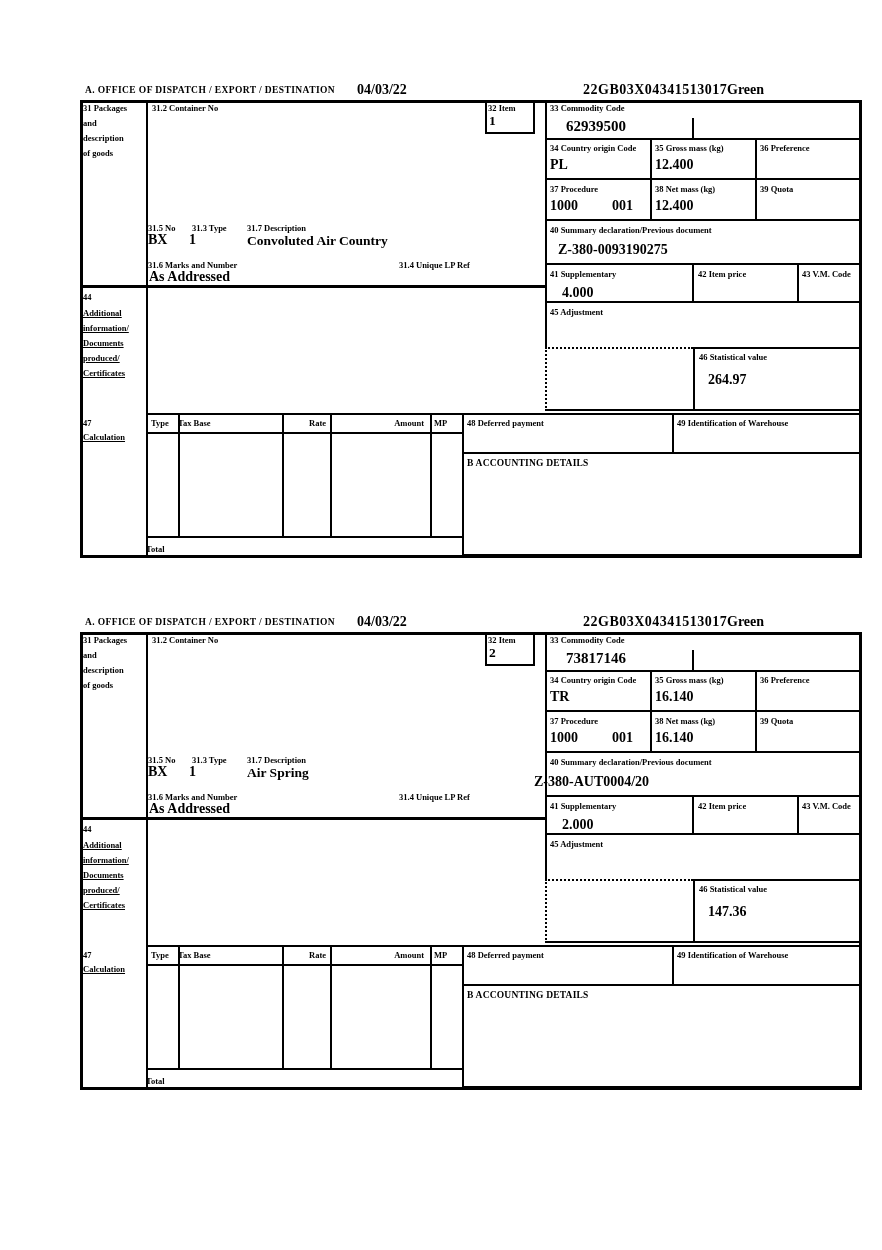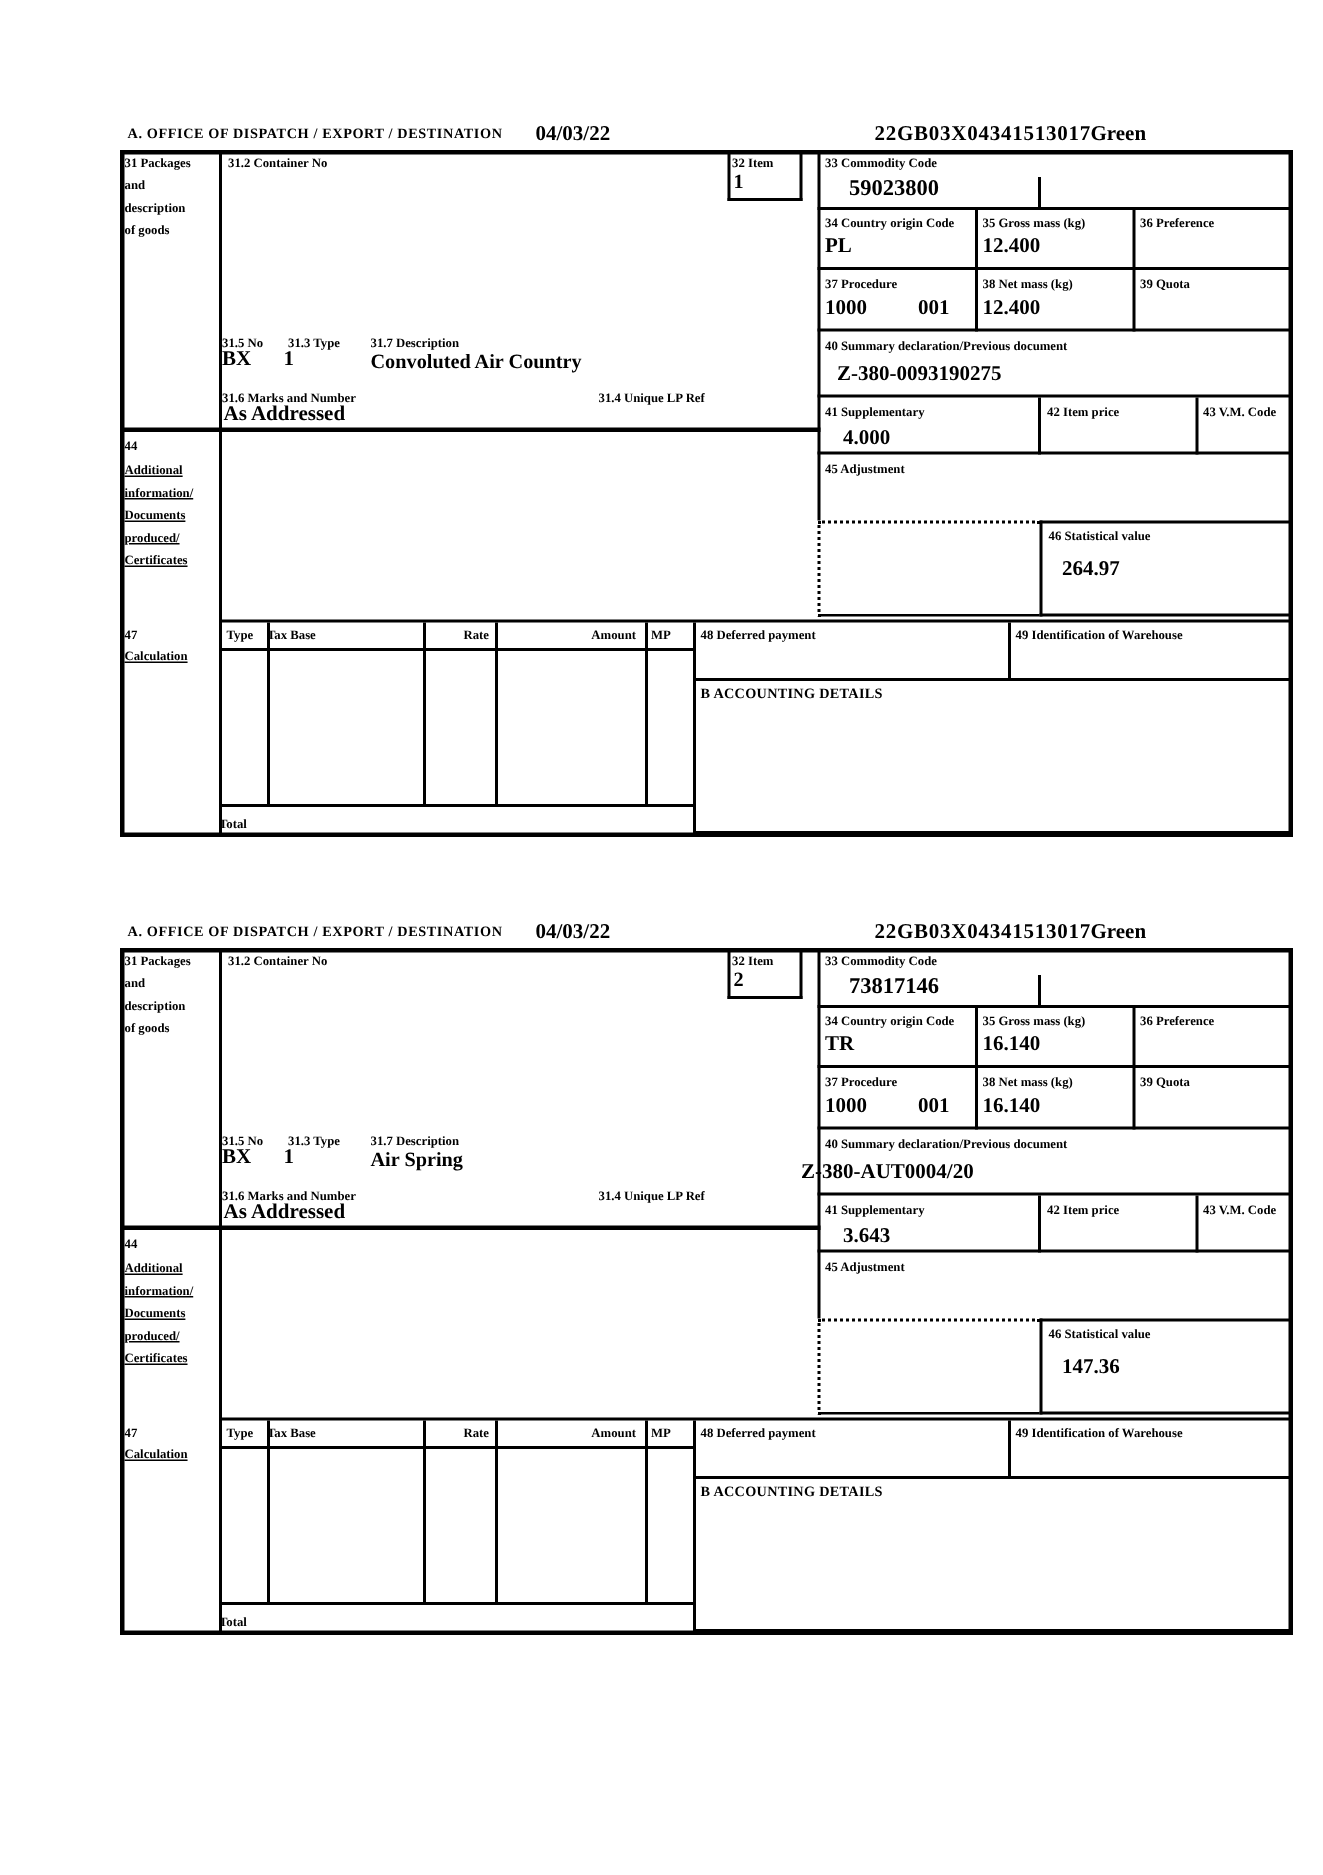--- a/index.html
+++ b/index.html
@@ -69,21 +69,21 @@
 
     <div class="lbl" style="left:3px;top:21px;">31 Packages</div>
     <div class="lbl" style="left:3px;top:36px;">and</div>
     <div class="lbl" style="left:3px;top:51px;">description</div>
     <div class="lbl" style="left:3px;top:66px;">of goods</div>
 
     <div class="lbl" style="left:72px;top:21px;">31.2 Container No</div>
     <div class="lbl" style="left:408px;top:21px;">32 Item</div>
     <div class="val vsm" style="left:409px;top:31px;">1</div>
     <div class="lbl" style="left:470px;top:21px;">33 Commodity Code</div>
-    <div class="val" style="left:486px;top:36px;font-size:15px;">59023800</div>
+    <div class="val" style="left:486px;top:36px;font-size:15px;">62939500</div>
 
     <div class="lbl" style="left:470px;top:61px;">34 Country origin Code</div>
     <div class="lbl" style="left:575px;top:61px;">35 Gross mass (kg)</div>
     <div class="lbl" style="left:680px;top:61px;">36 Preference</div>
     <div class="val" style="left:470px;top:75px;">PL</div>
     <div class="val" style="left:575px;top:75px;">12.400</div>
 
     <div class="lbl" style="left:470px;top:102px;">37 Procedure</div>
     <div class="lbl" style="left:575px;top:102px;">38 Net mass (kg)</div>
     <div class="lbl" style="left:680px;top:102px;">39 Quota</div>
@@ -209,21 +209,21 @@
     <div class="lbl" style="left:68px;top:178px;">31.6 Marks and Number</div>
     <div class="lbl" style="left:319px;top:178px;">31.4 Unique LP Ref</div>
     <div class="val" style="left:69px;top:187px;">As Addressed</div>
 
     <div class="lbl" style="left:470px;top:143px;">40 Summary declaration/Previous document</div>
     <div class="val" style="left:454px;top:160px;">Z-380-AUT0004/20</div>
 
     <div class="lbl" style="left:470px;top:187px;">41 Supplementary</div>
     <div class="lbl" style="left:618px;top:187px;">42 Item price</div>
     <div class="lbl" style="left:722px;top:187px;">43 V.M. Code</div>
-    <div class="val" style="left:482px;top:203px;">3.643</div>
+    <div class="val" style="left:482px;top:203px;">2.000</div>
 
     <div class="lbl" style="left:3px;top:210px;">44</div>
     <div class="lbl u" style="left:3px;top:226px;">Additional</div>
     <div class="lbl u" style="left:3px;top:241px;">information/</div>
     <div class="lbl u" style="left:3px;top:256px;">Documents</div>
     <div class="lbl u" style="left:3px;top:271px;">produced/</div>
     <div class="lbl u" style="left:3px;top:286px;">Certificates</div>
 
     <div class="lbl" style="left:470px;top:225px;">45 Adjustment</div>
     <div class="lbl" style="left:619px;top:270px;">46 Statistical value</div>

